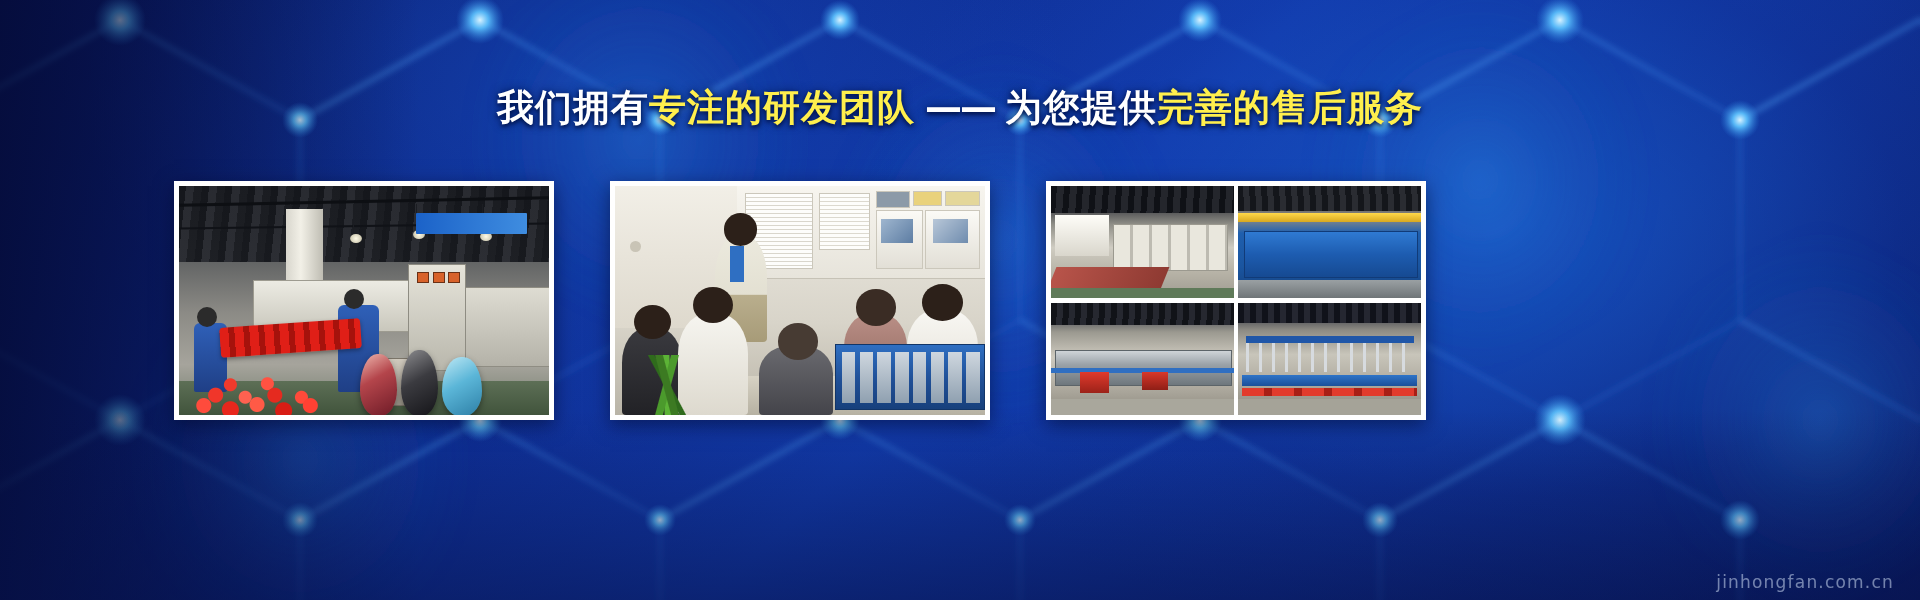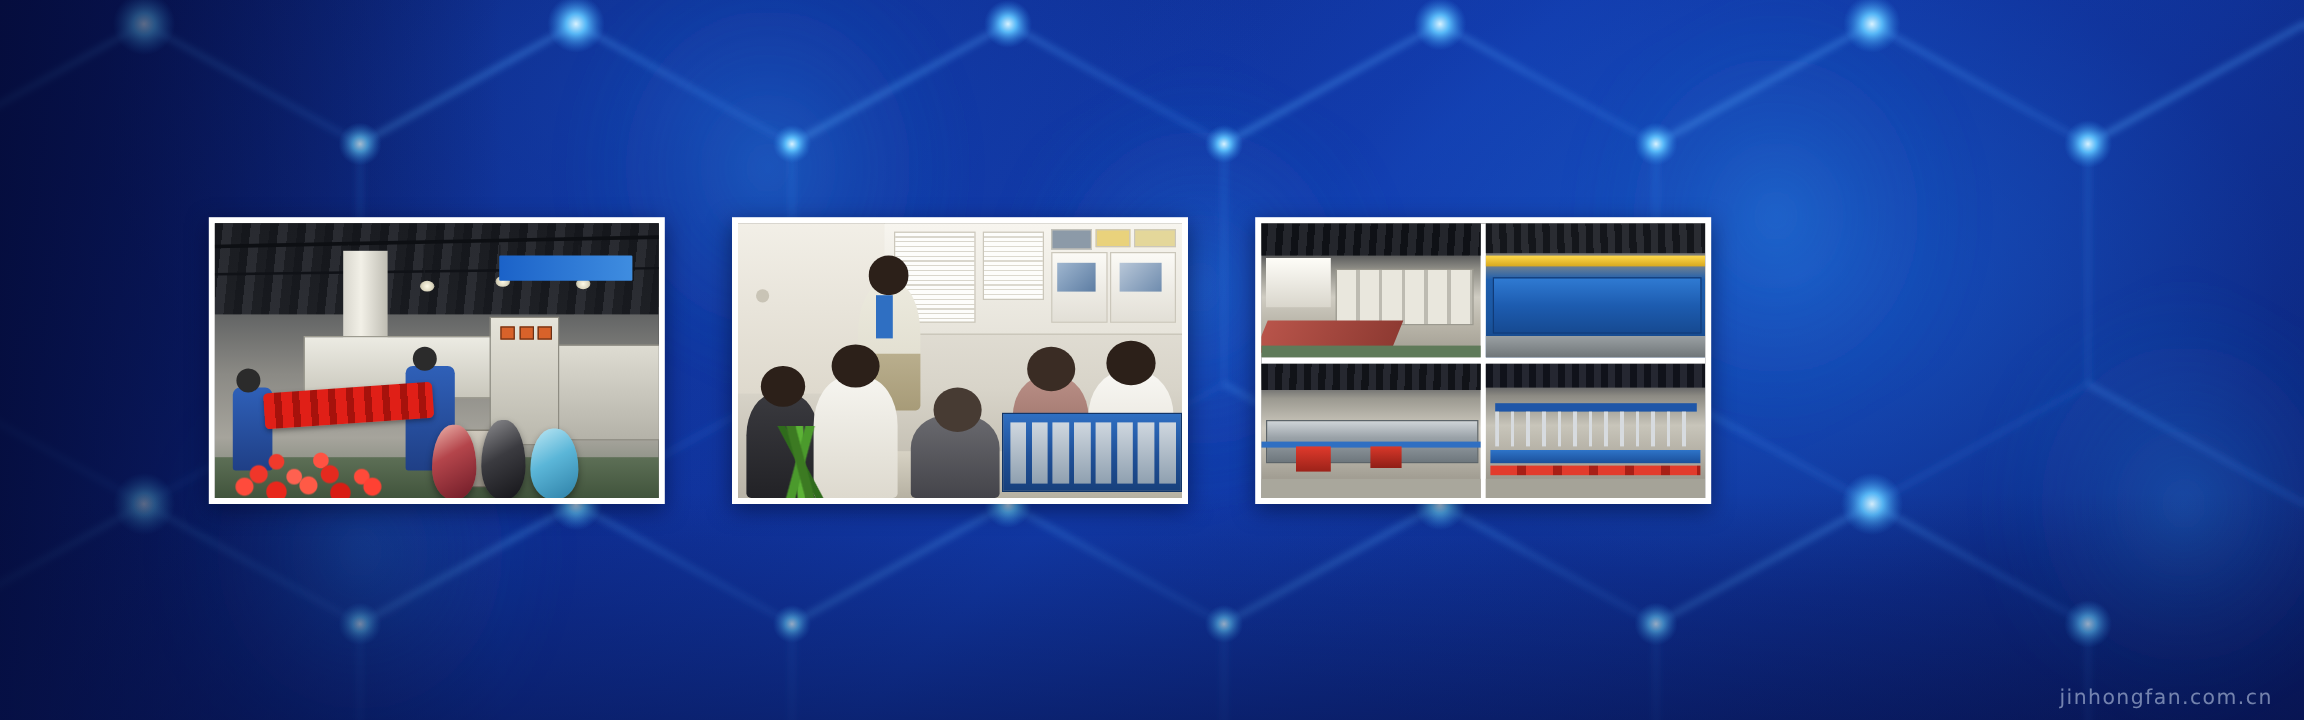--- a/index.html
+++ b/index.html
@@ -272,20 +272,23 @@
         <circle cx="1020" cy="520" r="16" fill="url(#nodeg)"></circle>
         <circle cx="1380" cy="520" r="18" fill="url(#nodeg)"></circle>
         <circle cx="1740" cy="520" r="20" fill="url(#nodeg)"></circle>
       </g>
     </svg>
 
     <div class="vig-l"></div>
     <div class="vig-b"></div>
   </div>
 
+  <div class="headline">
+    <span class="hl-w">我们拥有</span><span class="hl-y">专注的研发团队</span><span class="hl-dash">——</span><span class="hl-w">为您提供</span><span class="hl-y">完善的售后服务</span>
+  </div>
 
   <div class="frame" style="left:174px;top:181px;width:370px;height:229px;">
     <div class="inner">
       <div class="p1-bg"></div>
       <div class="p1-roof"></div>
       <div class="p1-truss"></div>
       <div class="p1-truss2"></div>
       <div class="p1-lamprod" style="left:30%;top:8%;height:10%;"></div>
       <div class="p1-lamp" style="left:29.3%;top:18%;"></div>
       <div class="p1-lamprod" style="left:47%;top:8%;height:13%;"></div>

